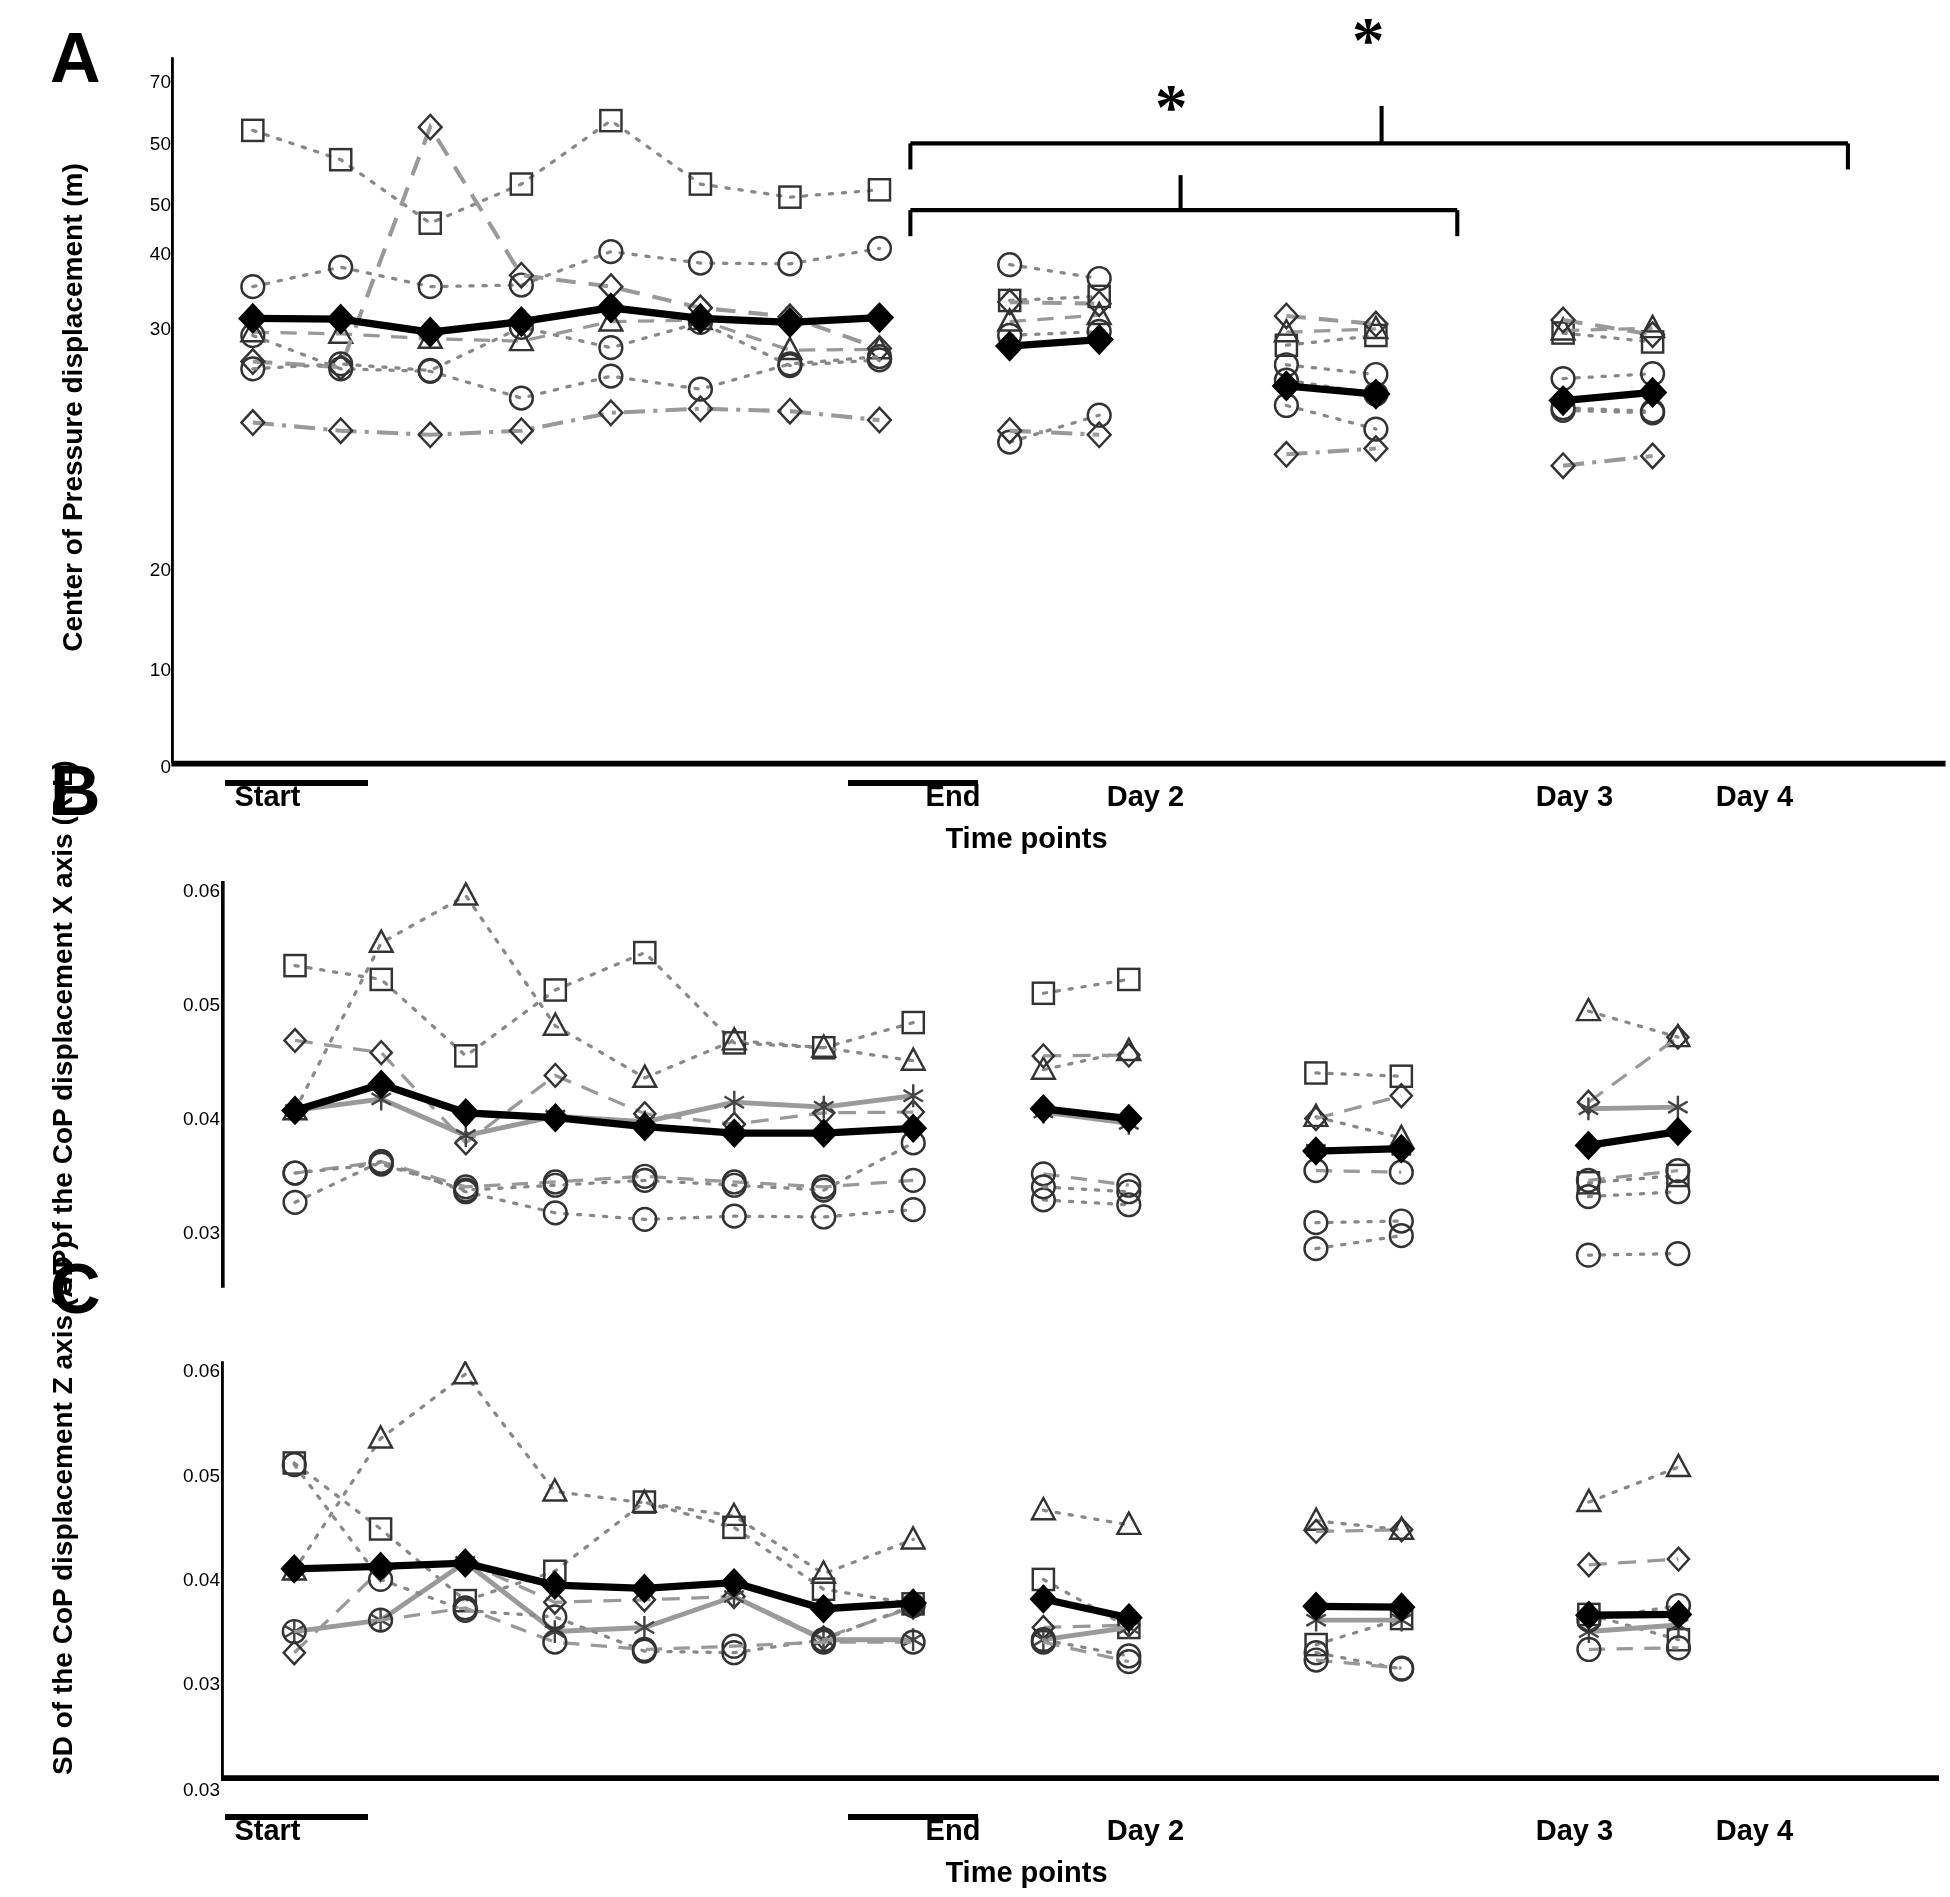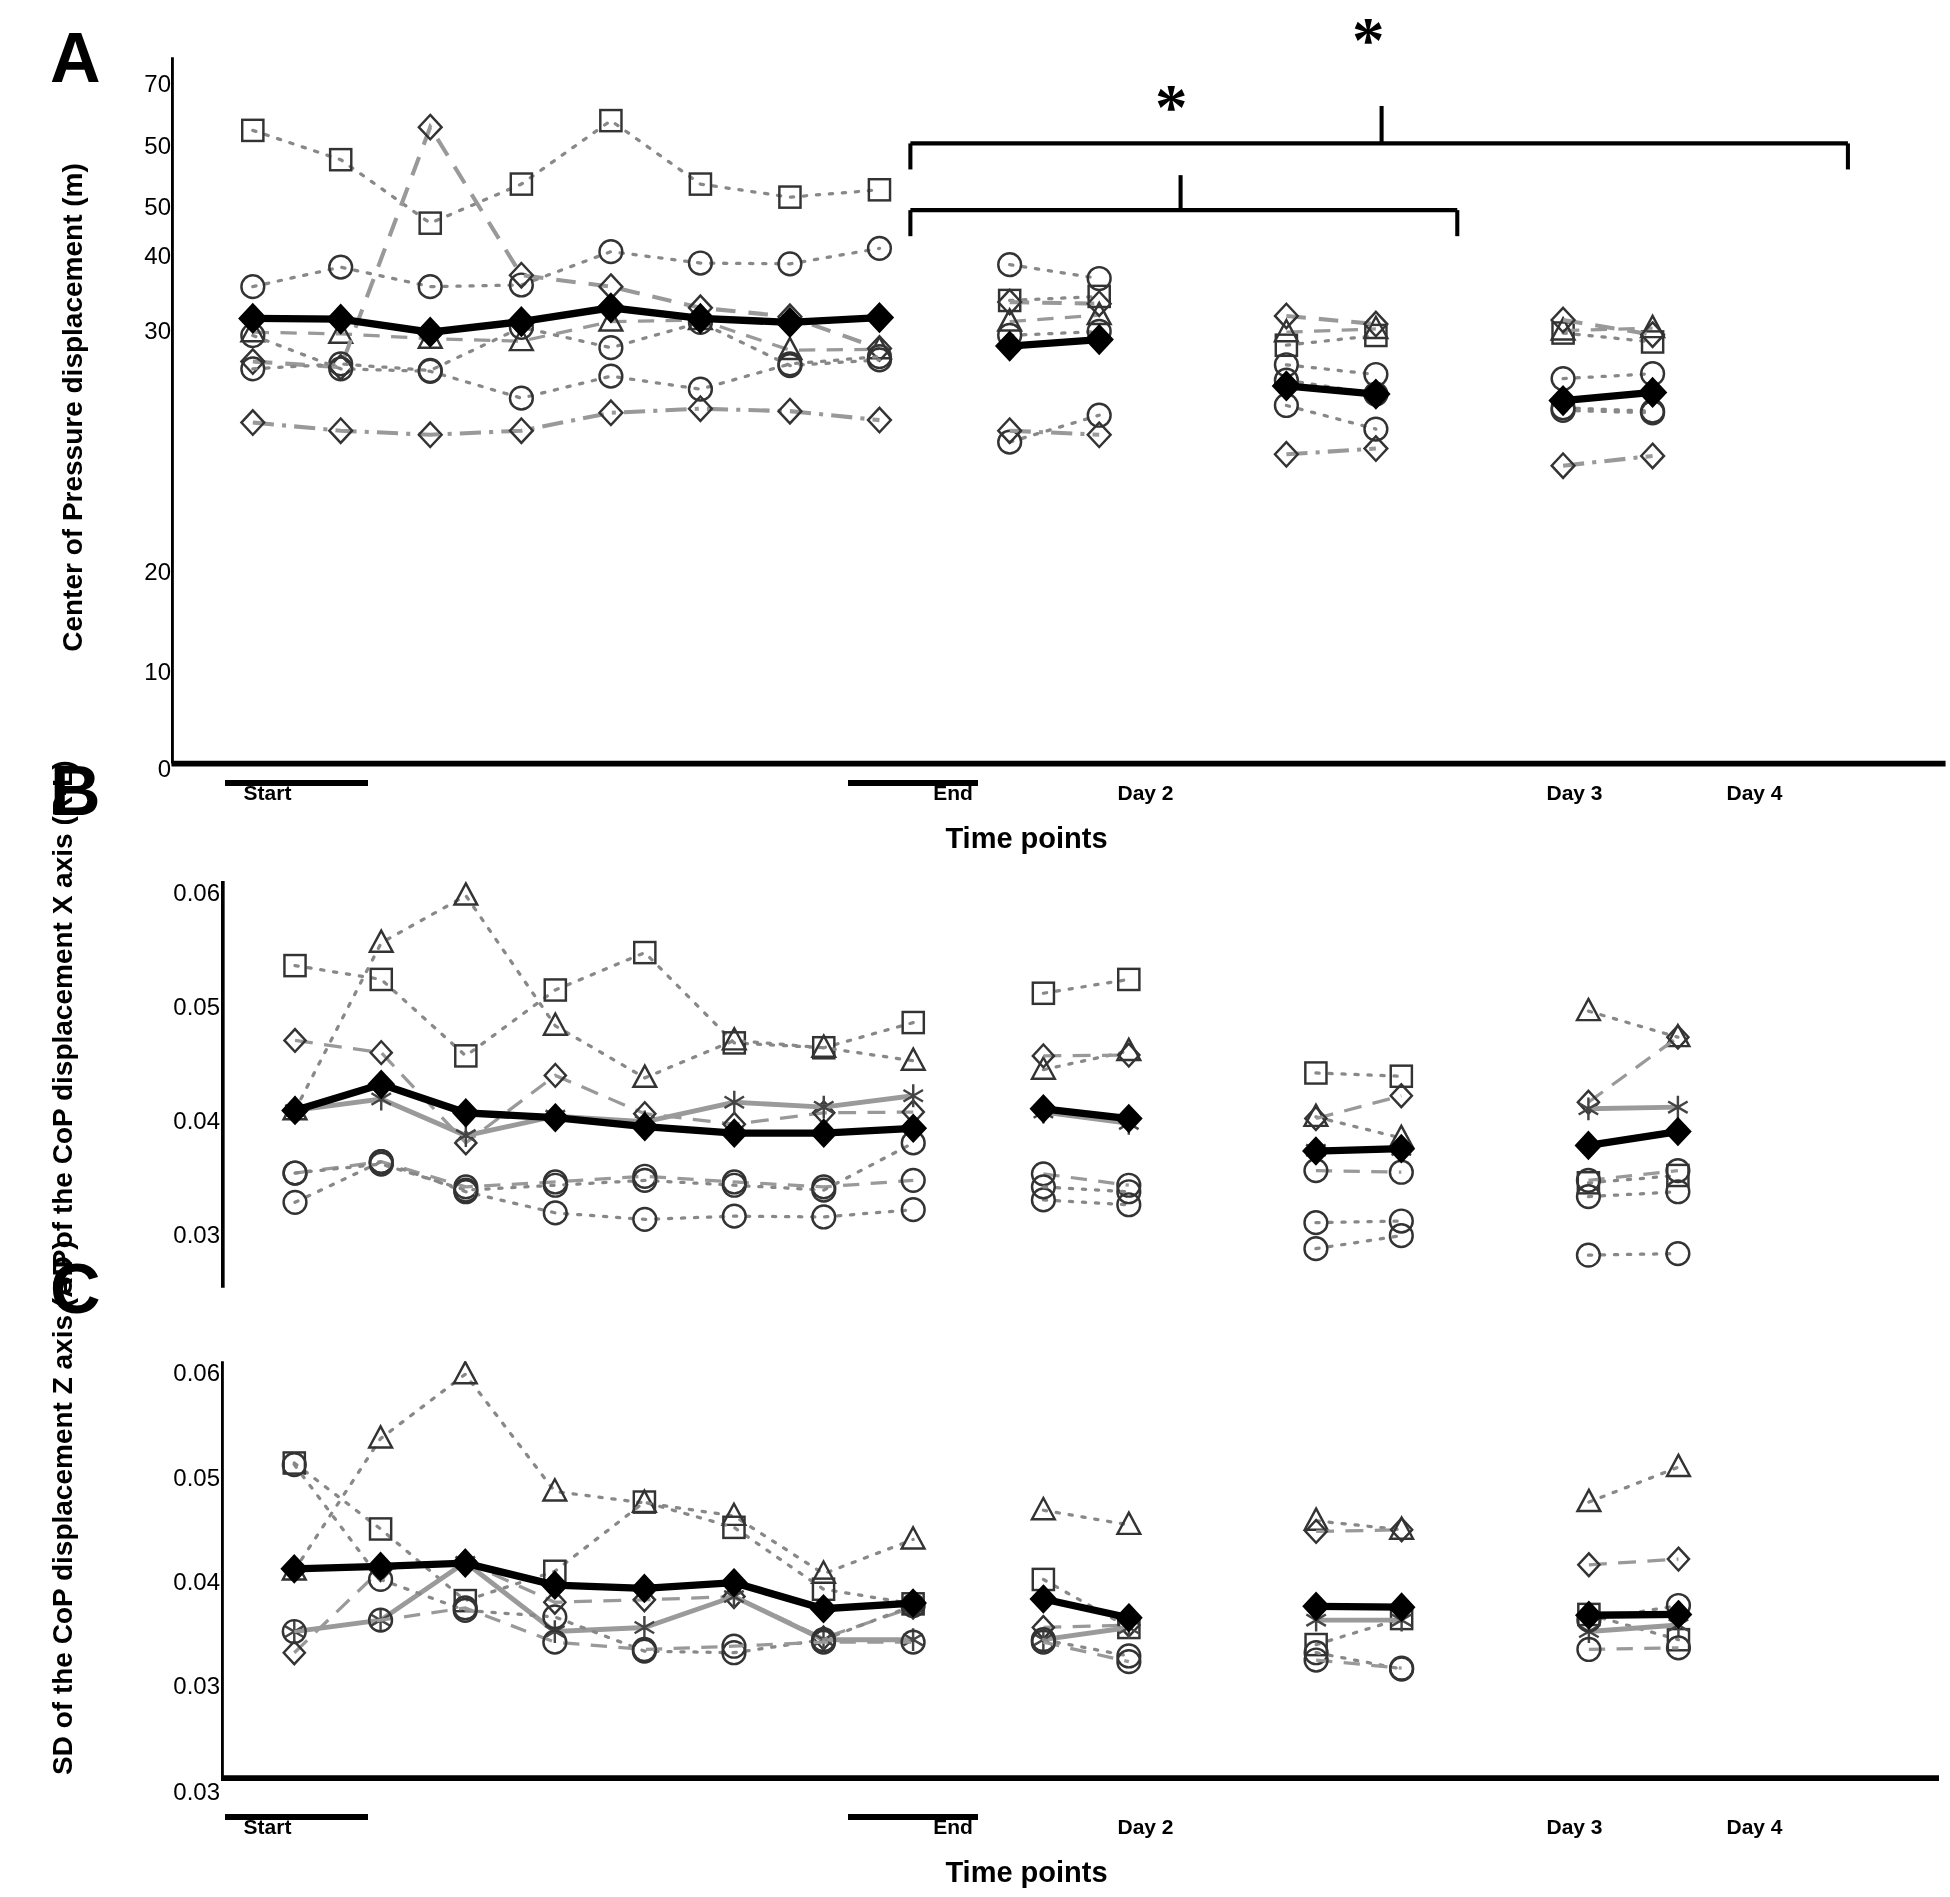--- a/index.html
+++ b/index.html
@@ -33,27 +33,27 @@
     text-align: center;
     line-height: 1.15;
   }
   .axis-title.vertical {
     transform-origin: 0 0;
     transform: rotate(-90deg);
     white-space: nowrap;
   }
   .tick-label {
     position: absolute;
-    font-size: 24px;
+    font-size: 19px;
     text-align: right;
     line-height: 1;
   }
   .xcat-label {
     position: absolute;
-    font-size: 21px;
+    font-size: 29px;
     font-weight: bold;
     text-align: center;
     line-height: 1;
   }
   .xaxis-caption {
     position: absolute;
     font-size: 29px;
     font-weight: bold;
     text-align: center;
   }

